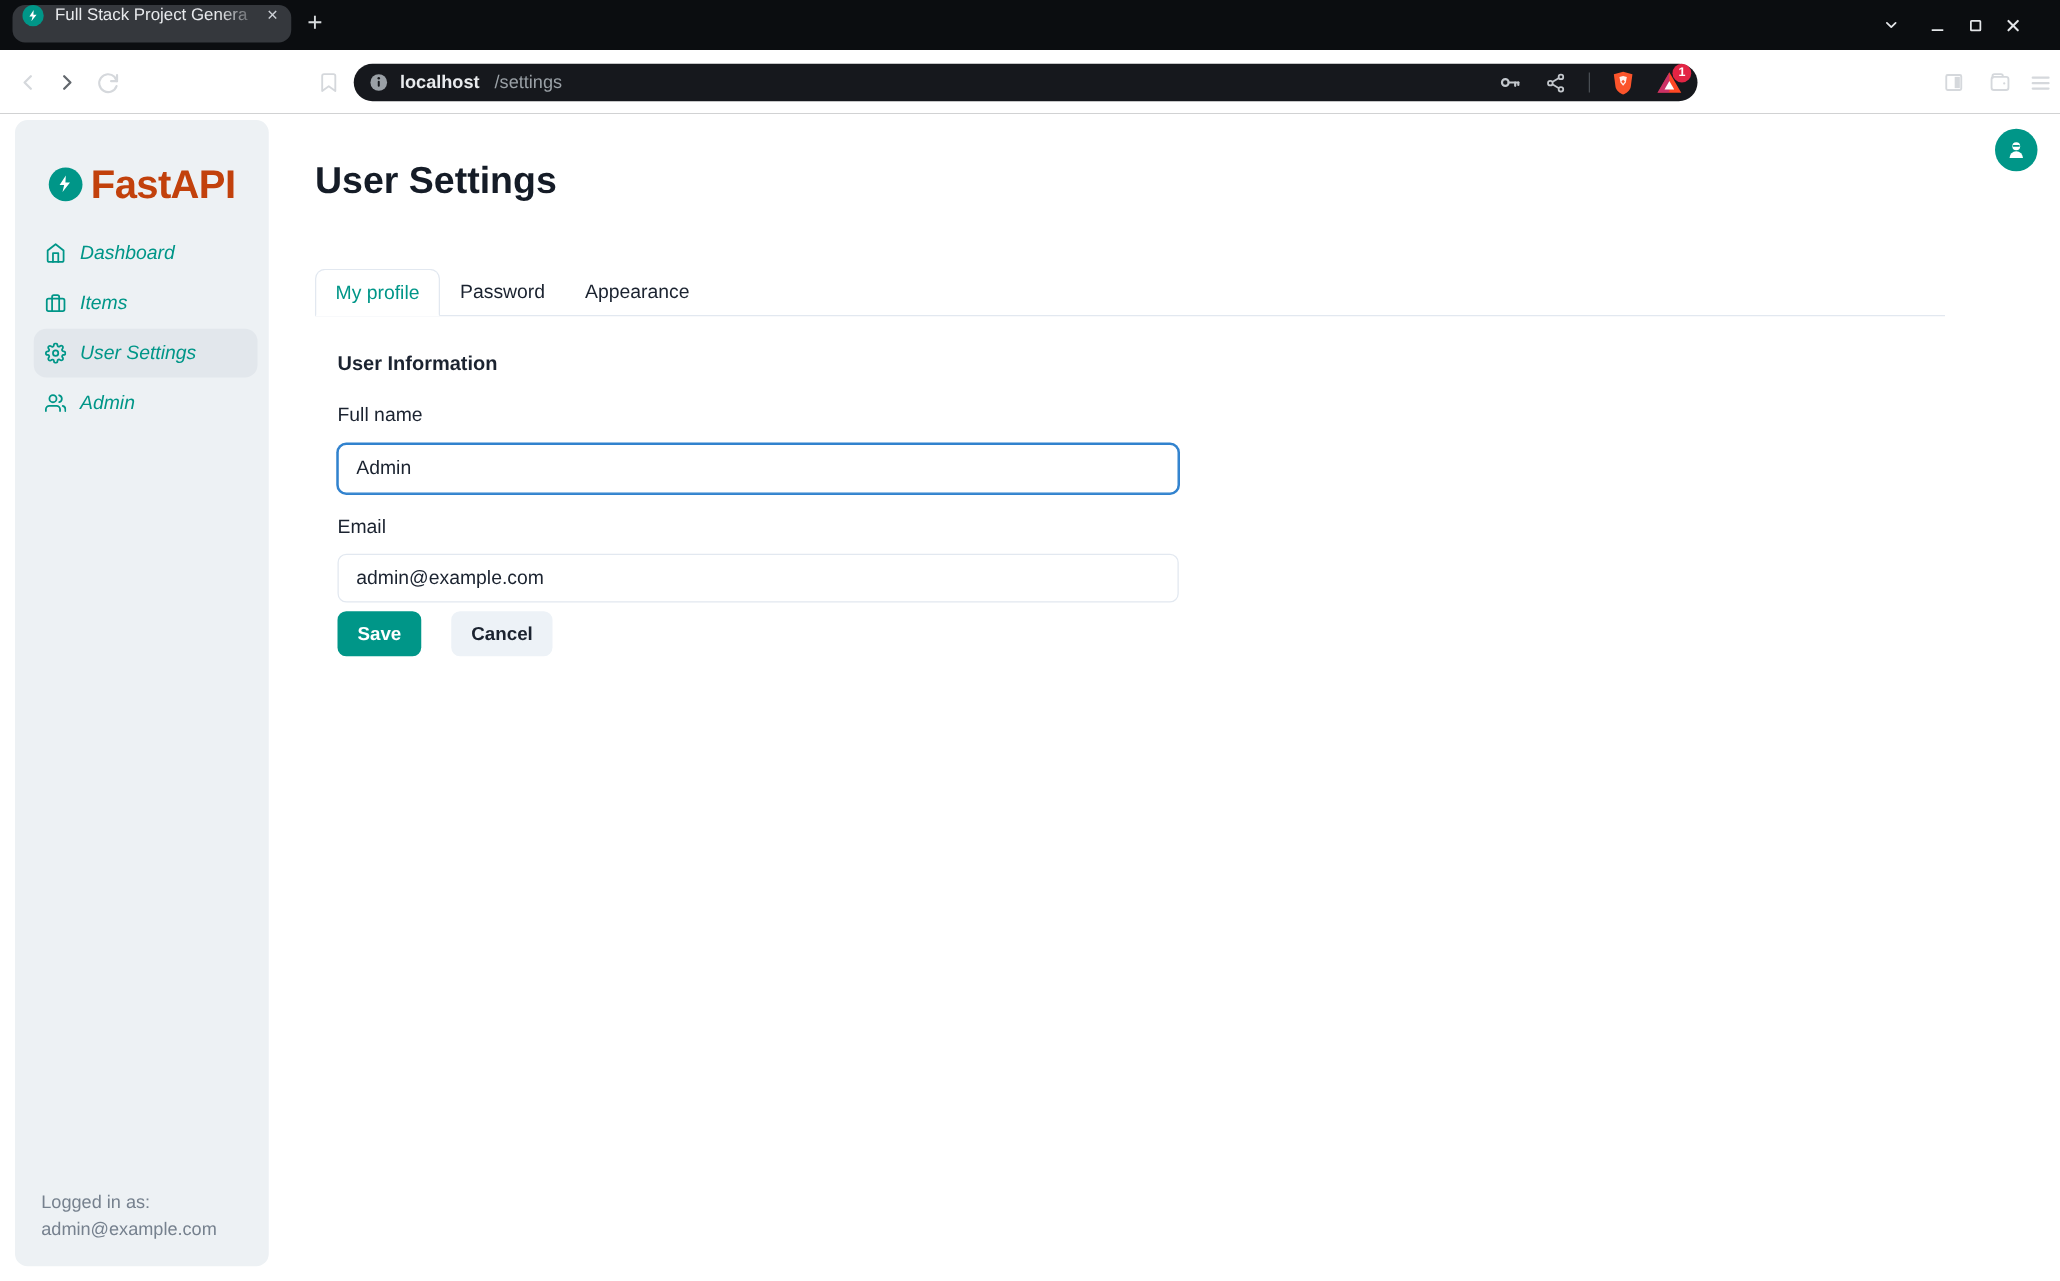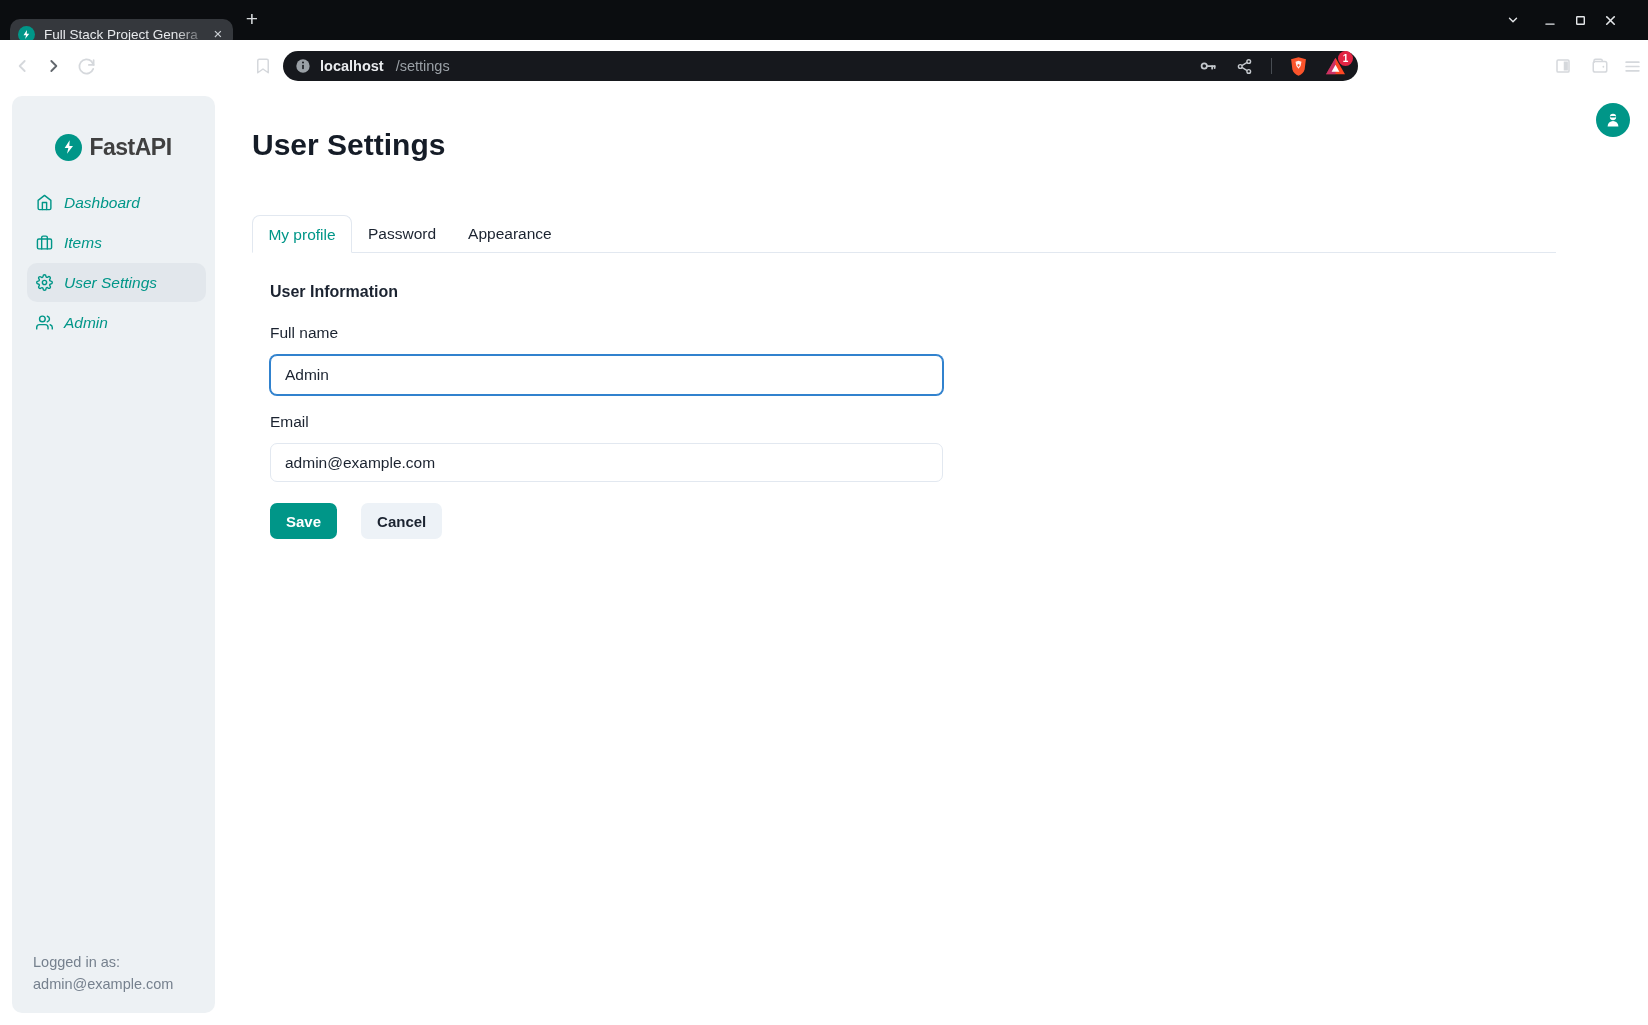--- a/index.html
+++ b/index.html
@@ -1,21 +1,21 @@
 <!DOCTYPE html>
 <html><head>
 <meta charset="utf-8">
 <style>
   * { margin:0; padding:0; box-sizing:border-box; }
   html,body { width:1648px; height:1025px; overflow:hidden; font-family:"Liberation Sans", sans-serif; background:#0b0d10; }
 
   
   .tabstrip { position:relative; width:1648px; height:40px; background:#0b0d10; }
-  .tab { position:absolute; left:10px; top:19px; width:223px; height:30px; background:#35383d;
-         border-radius:10px; display:flex; align-items:center; padding:0 6px 0 8px; }
+  .tab { position:absolute; left:10px; top:4px; width:223px; height:30px; background:#35383d;
+         border-radius:10px; display:flex; align-items:flex-start; padding:0 6px 0 8px; }
   .favicon { width:17px; height:17px; border-radius:50%; background:#009688; flex:0 0 auto;
              display:flex; align-items:center; justify-content:center; }
   .tab-title { position:relative; flex:1; margin-left:9px; font-size:13.5px; color:#e8eaed;
                white-space:nowrap; overflow:hidden; }
   .tab-title::after { content:''; position:absolute; right:0; top:0; bottom:0; width:34px;
                       background:linear-gradient(90deg, rgba(53,56,61,0), #35383d); }
   .tab-close { width:18px; height:18px; color:#cdd1d6; font-size:15px; line-height:18px;
                text-align:center; cursor:pointer; flex:0 0 auto; }
   .newtab { position:absolute; left:240px; top:8px; width:24px; height:24px; color:#d7dadd;
             font-size:21px; line-height:22px; text-align:center; cursor:pointer; }
@@ -39,21 +39,21 @@
            text-align:center; padding:0 3px; }
 
   
   .page { position:relative; width:1648px; height:934px; background:#ffffff; }
 
   .sidebar { position:absolute; left:12px; top:5px; width:203px; height:917px; background:#edf1f4;
              border-radius:10px; }
   .logo { margin-top:35px; height:32px; display:flex; align-items:center; justify-content:center; }
   .logo-badge { width:27px; height:27px; border-radius:50%; background:#009688; display:flex;
                 align-items:center; justify-content:center; }
-  .logo-text { margin-left:7px; font-size:23px; font-weight:bold; letter-spacing:-0.5px; color:#404040; }
+  .logo-text { margin-left:7px; font-size:32px; font-weight:bold; letter-spacing:-0.5px; color:#c2410c; }
   .nav { margin-top:20px; }
   .nav-item { height:39px; margin:0 9px 1px 15px; padding-left:9px; border-radius:10px;
               display:flex; align-items:center; color:#009688; cursor:pointer;font-style:italic; }
   .nav-item.active { background:#e2e7ec; }
   .nav-icon { width:17px; height:17px; flex:0 0 auto; }
   .nav-label { margin-left:11px; font-size:15.5px; }
   .loggedin { position:absolute; left:21px; top:855px; color:#76818e; font-size:14.5px; line-height:22px; }
 
   .avatar-btn { position:absolute; left:1596px; top:12px; width:34px; height:34px; border-radius:50%;
                 background:#009688; display:flex; align-items:center; justify-content:center; cursor:pointer; }
@@ -70,21 +70,21 @@
   .form { position:absolute; left:270px; top:0; width:700px; }
   .section-title { position:absolute; top:192px; font-size:16px; font-weight:bold; color:#1b2330; }
   .field-label { position:absolute; font-size:15.5px; color:#1b2330; }
   .lbl-name { top:233px; }
   .lbl-email { top:322px; }
   .text-input { position:absolute; left:0; width:673px; font-size:15.5px; color:#1b2330;
                 padding:0 14px; border-radius:7px; background:#fff; outline:none;
                 font-family:"Liberation Sans", sans-serif; }
   .inp-name { top:264px; height:40px; border:1px solid #3182ce; box-shadow:0 0 0 1px #3182ce; }
   .inp-email { top:352px; height:39px; border:1px solid #e2e8f0; }
-  .btn-row { position:absolute; top:412px; display:flex; }
+  .btn-row { position:absolute; top:398px; display:flex; }
   .btn { height:36px; border:none; border-radius:7px; font-size:15px; font-weight:bold;
          padding:0 16px; cursor:pointer; font-family:"Liberation Sans", sans-serif; }
   .btn-save { background:#009688; color:#ffffff; }
   .btn-cancel { background:#edf2f7; color:#1b2330; margin-left:24px; }
 
   svg { display:block; }
 </style>
 </head>
 <body>
 

